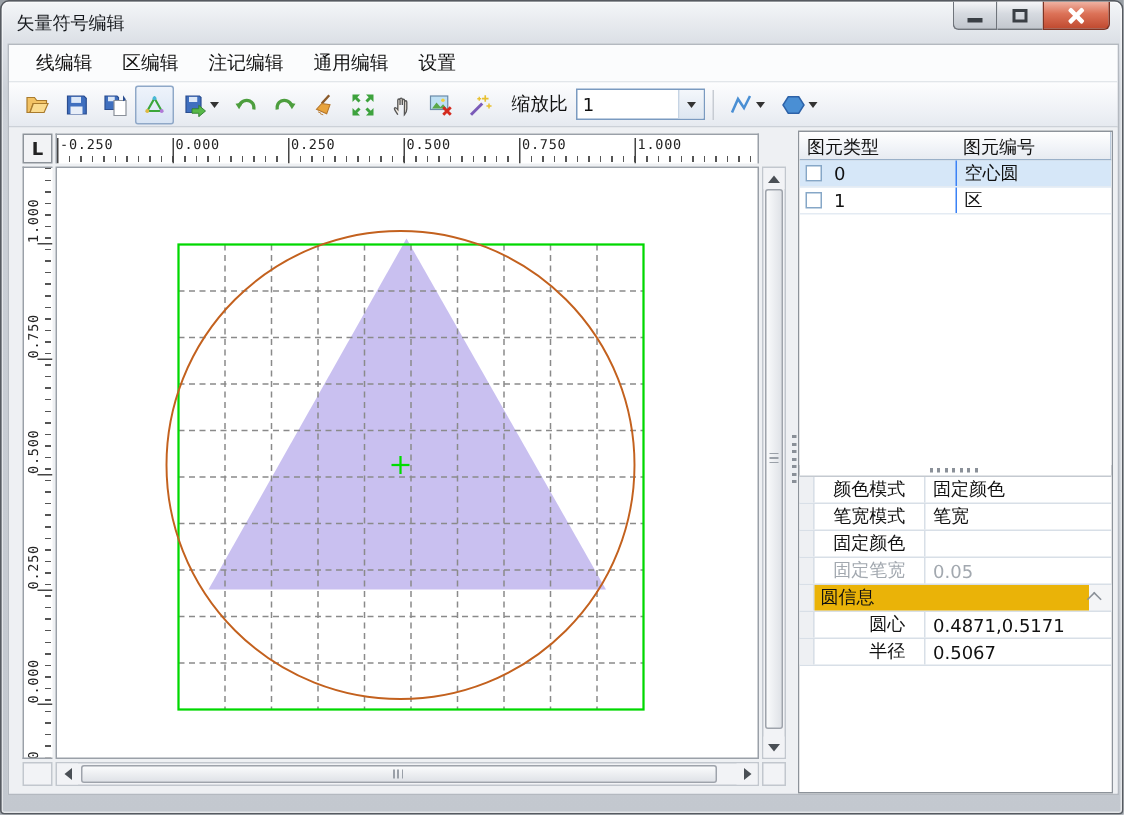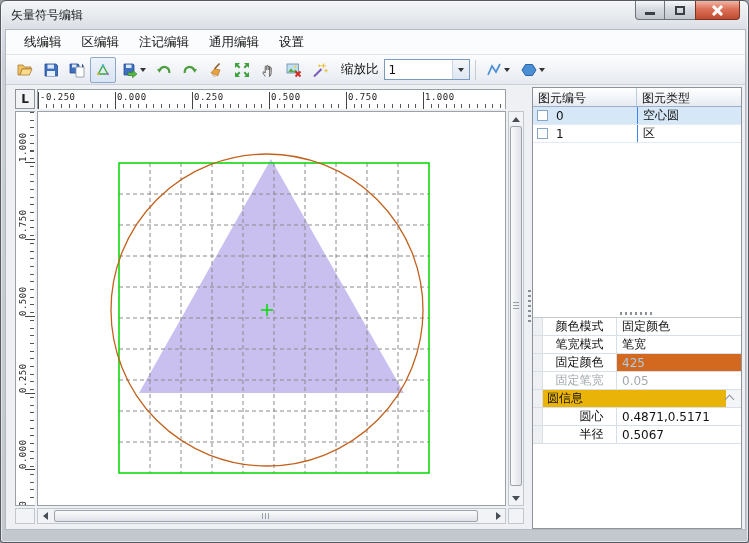--- a/index.html
+++ b/index.html
@@ -343,22 +343,22 @@
       <div class="sb-corner" style="left:502px;top:423px;width:16px;height:16px;"></div>
 
       <div class="vsplit">
           <div class="dots"></div>
         </div>
 
       <div class="panel">
 
         <div class="etable">
           <div class="thead">
+            <div class="th c2">图元类型</div>
             <div class="th c1">图元编号</div>
-            <div class="th c2">图元类型</div>
           </div>
           <div class="trow sel">
             <div class="chk"></div>
             <div class="cell-id">0</div>
             <div class="cell-type">空心圆</div>
           </div>
           <div class="trow">
             <div class="chk"></div>
             <div class="cell-id">1</div>
             <div class="cell-type">区</div>
@@ -376,21 +376,20 @@
             <div class="pvalue">固定颜色</div>
           </div>
           <div class="prow">
             <div class="pind"></div>
             <div class="plabel">笔宽模式</div>
             <div class="pvalue">笔宽</div>
           </div>
           <div class="prow">
             <div class="pind"></div>
             <div class="plabel">固定颜色</div>
-            <div class="pvalue hl" style="background: rgb(210, 105, 30); color: rgb(169, 205, 234);">425</div>
           </div>
           <div class="prow disabled">
             <div class="pind"></div>
             <div class="plabel">固定笔宽</div>
             <div class="pvalue">0.05</div>
           </div>
           <div class="prow group">
             <div class="pind"></div>
             <div class="plabel">圆信息</div>
             <div class="chev"></div>

